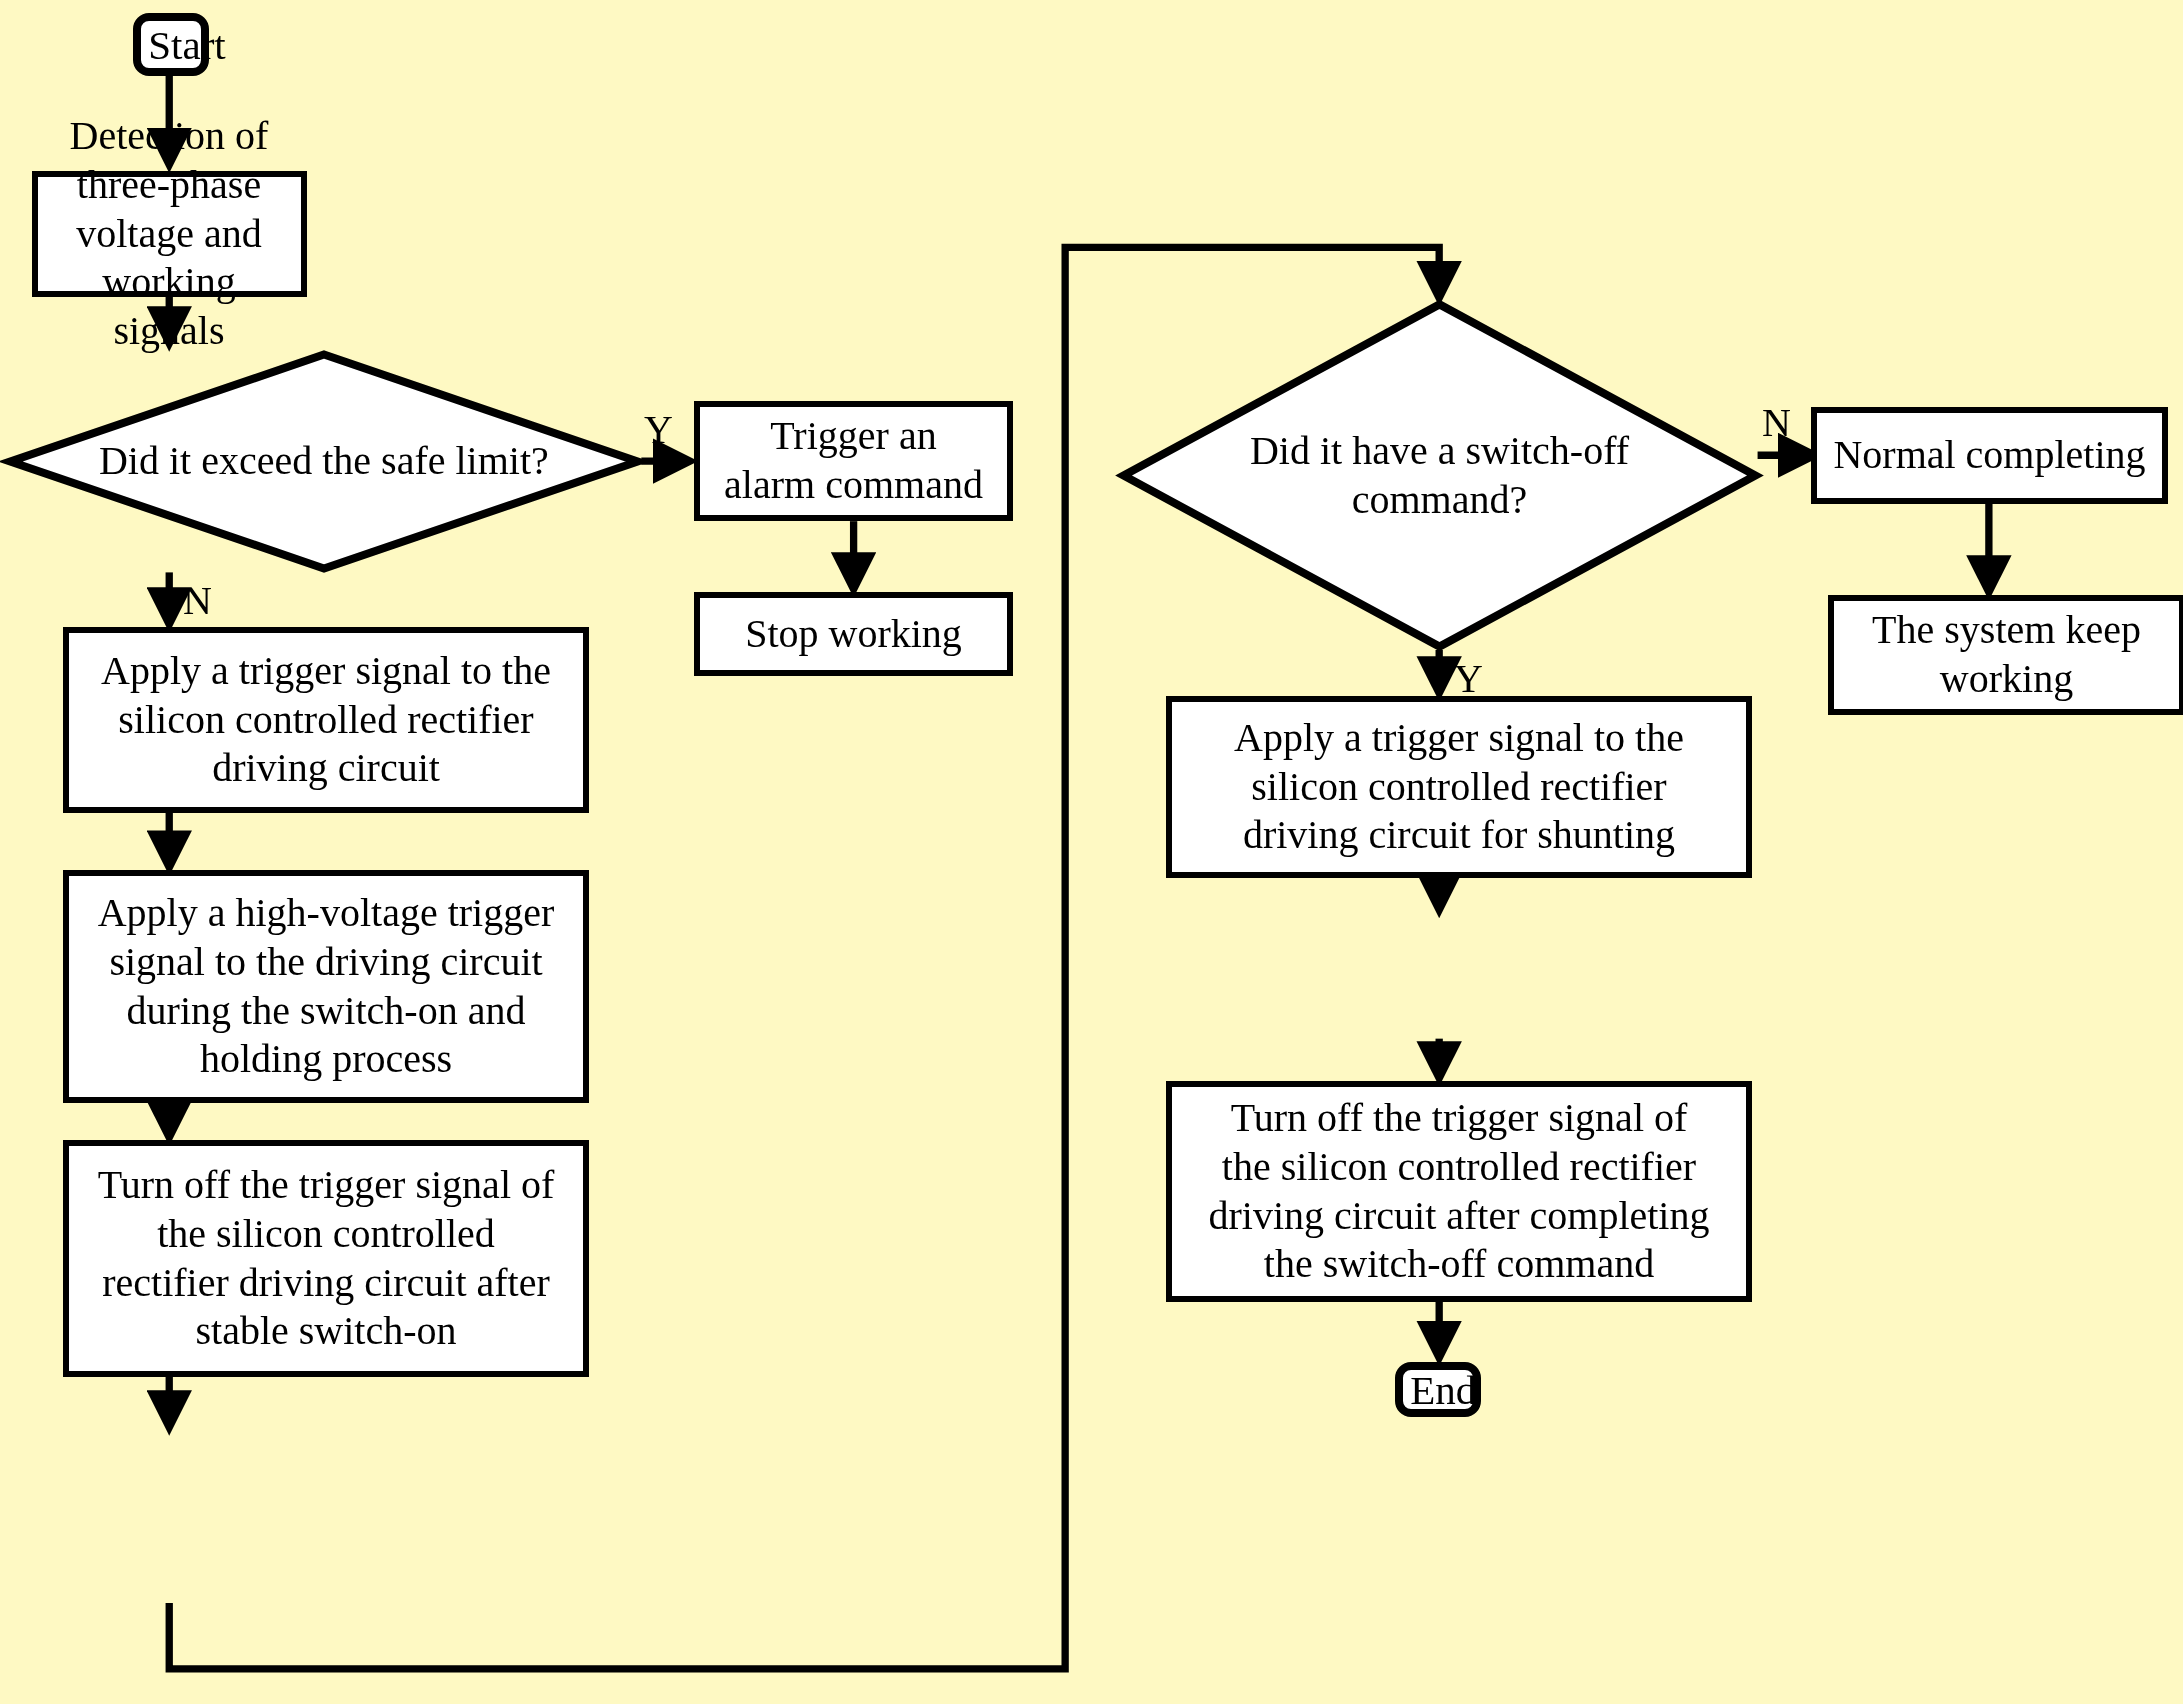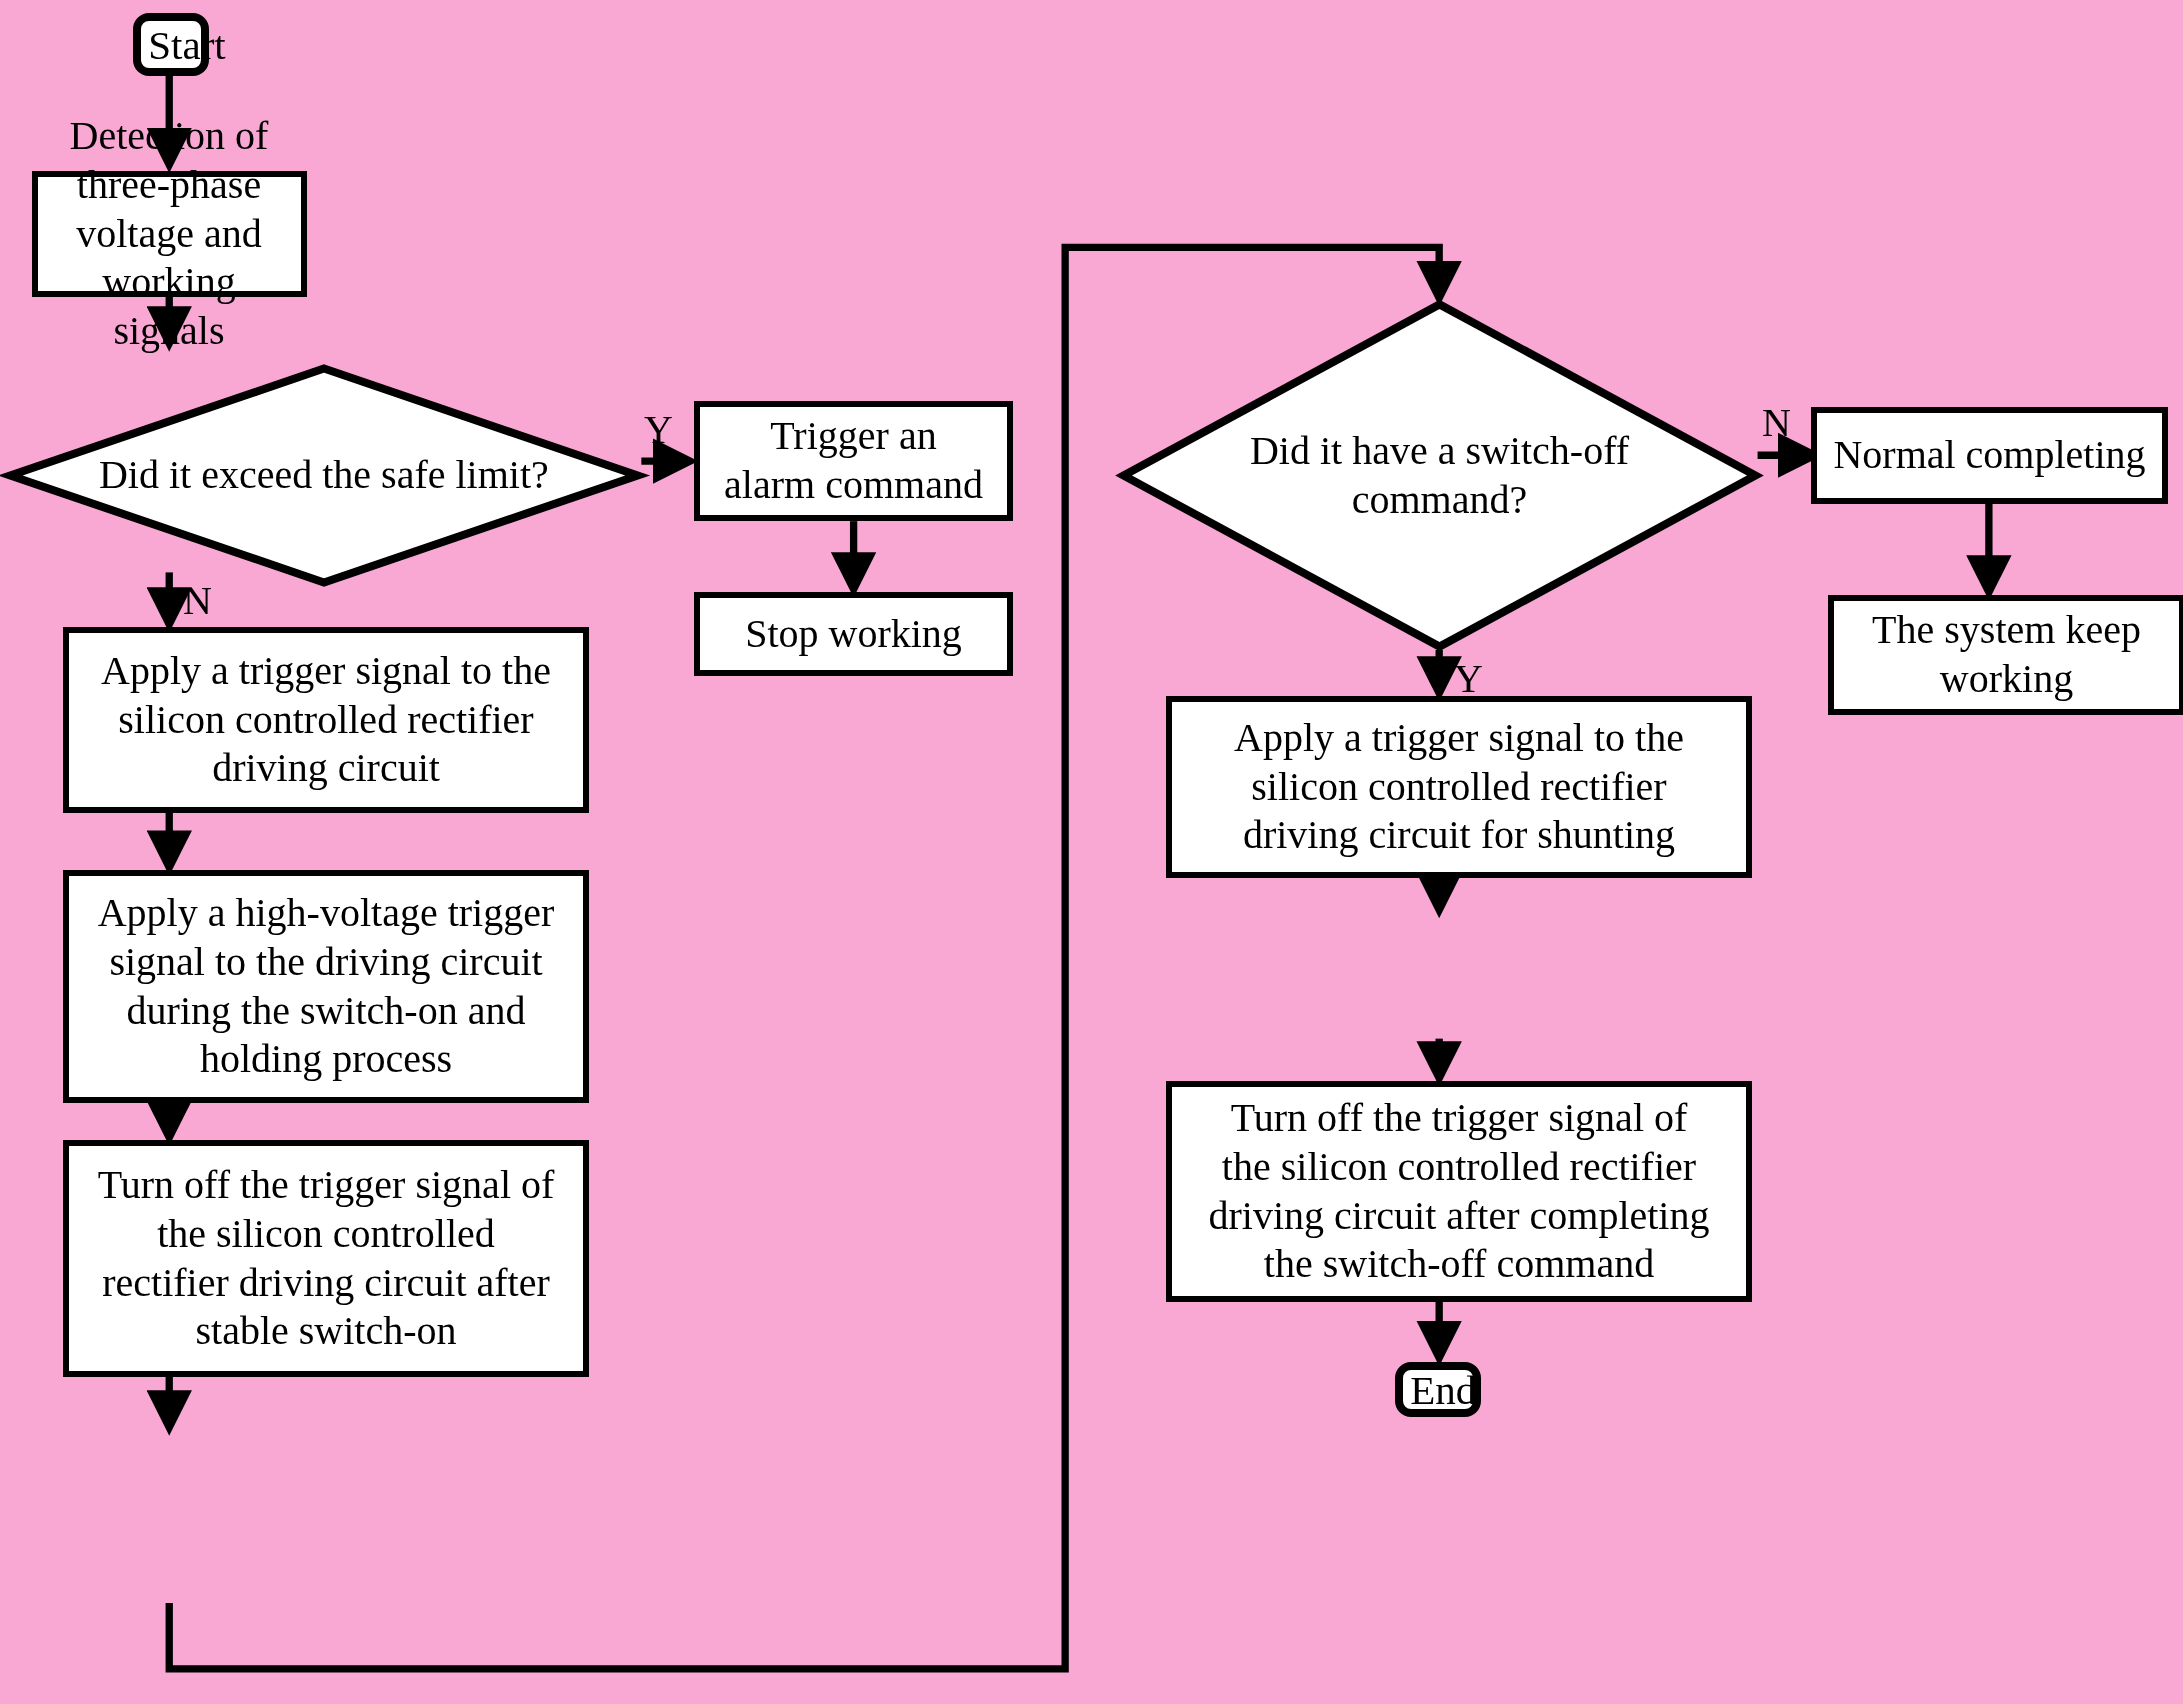--- a/index.html
+++ b/index.html
@@ -4,21 +4,21 @@
 <style>
   html, body {
     margin: 0;
     padding: 0;
     background: #ffffff;
   }
   #canvas {
     position: relative;
     width: 2183px;
     height: 1704px;
-    background: #f9a8d4;
+    background: #fef9c3;
     overflow: hidden;
     font-family: "Liberation Serif", "DejaVu Serif", serif;
   }
   #svg-layer {
     position: absolute;
     left: 0;
     top: 0;
     width: 2183px;
     height: 1704px;
   }
@@ -129,21 +129,21 @@
 
   <div class="node term fs-56" style="left:133px; top:13px; width:76px; height:63px;">
     <span class="node-text">Start</span>
   </div>
 
   <div class="node proc fs-54" style="left:31.5px; top:171px; width:275px; height:126px;">
     <span class="node-text">Detection of three-phase
 voltage and working signals</span>
   </div>
 
-  <div class="dec-wrap" style="left:5.9px; top:364px; width:636px; height:223px;">
+  <div class="dec-wrap" style="left:5.9px; top:350px; width:636px; height:223px;">
     <svg width="636" height="223" viewBox="0 0 868 304" xmlns="http://www.w3.org/2000/svg">
       <polygon points="434,6 862,152 434,298 6,152" fill="#ffffff" stroke="#000000" stroke-width="11"></polygon>
     </svg>
     <div class="dec-label fs-54">Did it exceed the safe limit?</div>
   </div>
 
   <div class="edge-label fs-54" style="left:644px; top:410px;">Y</div>
 
   <div class="edge-label fs-54" style="left:183px; top:581px;">N</div>
 

